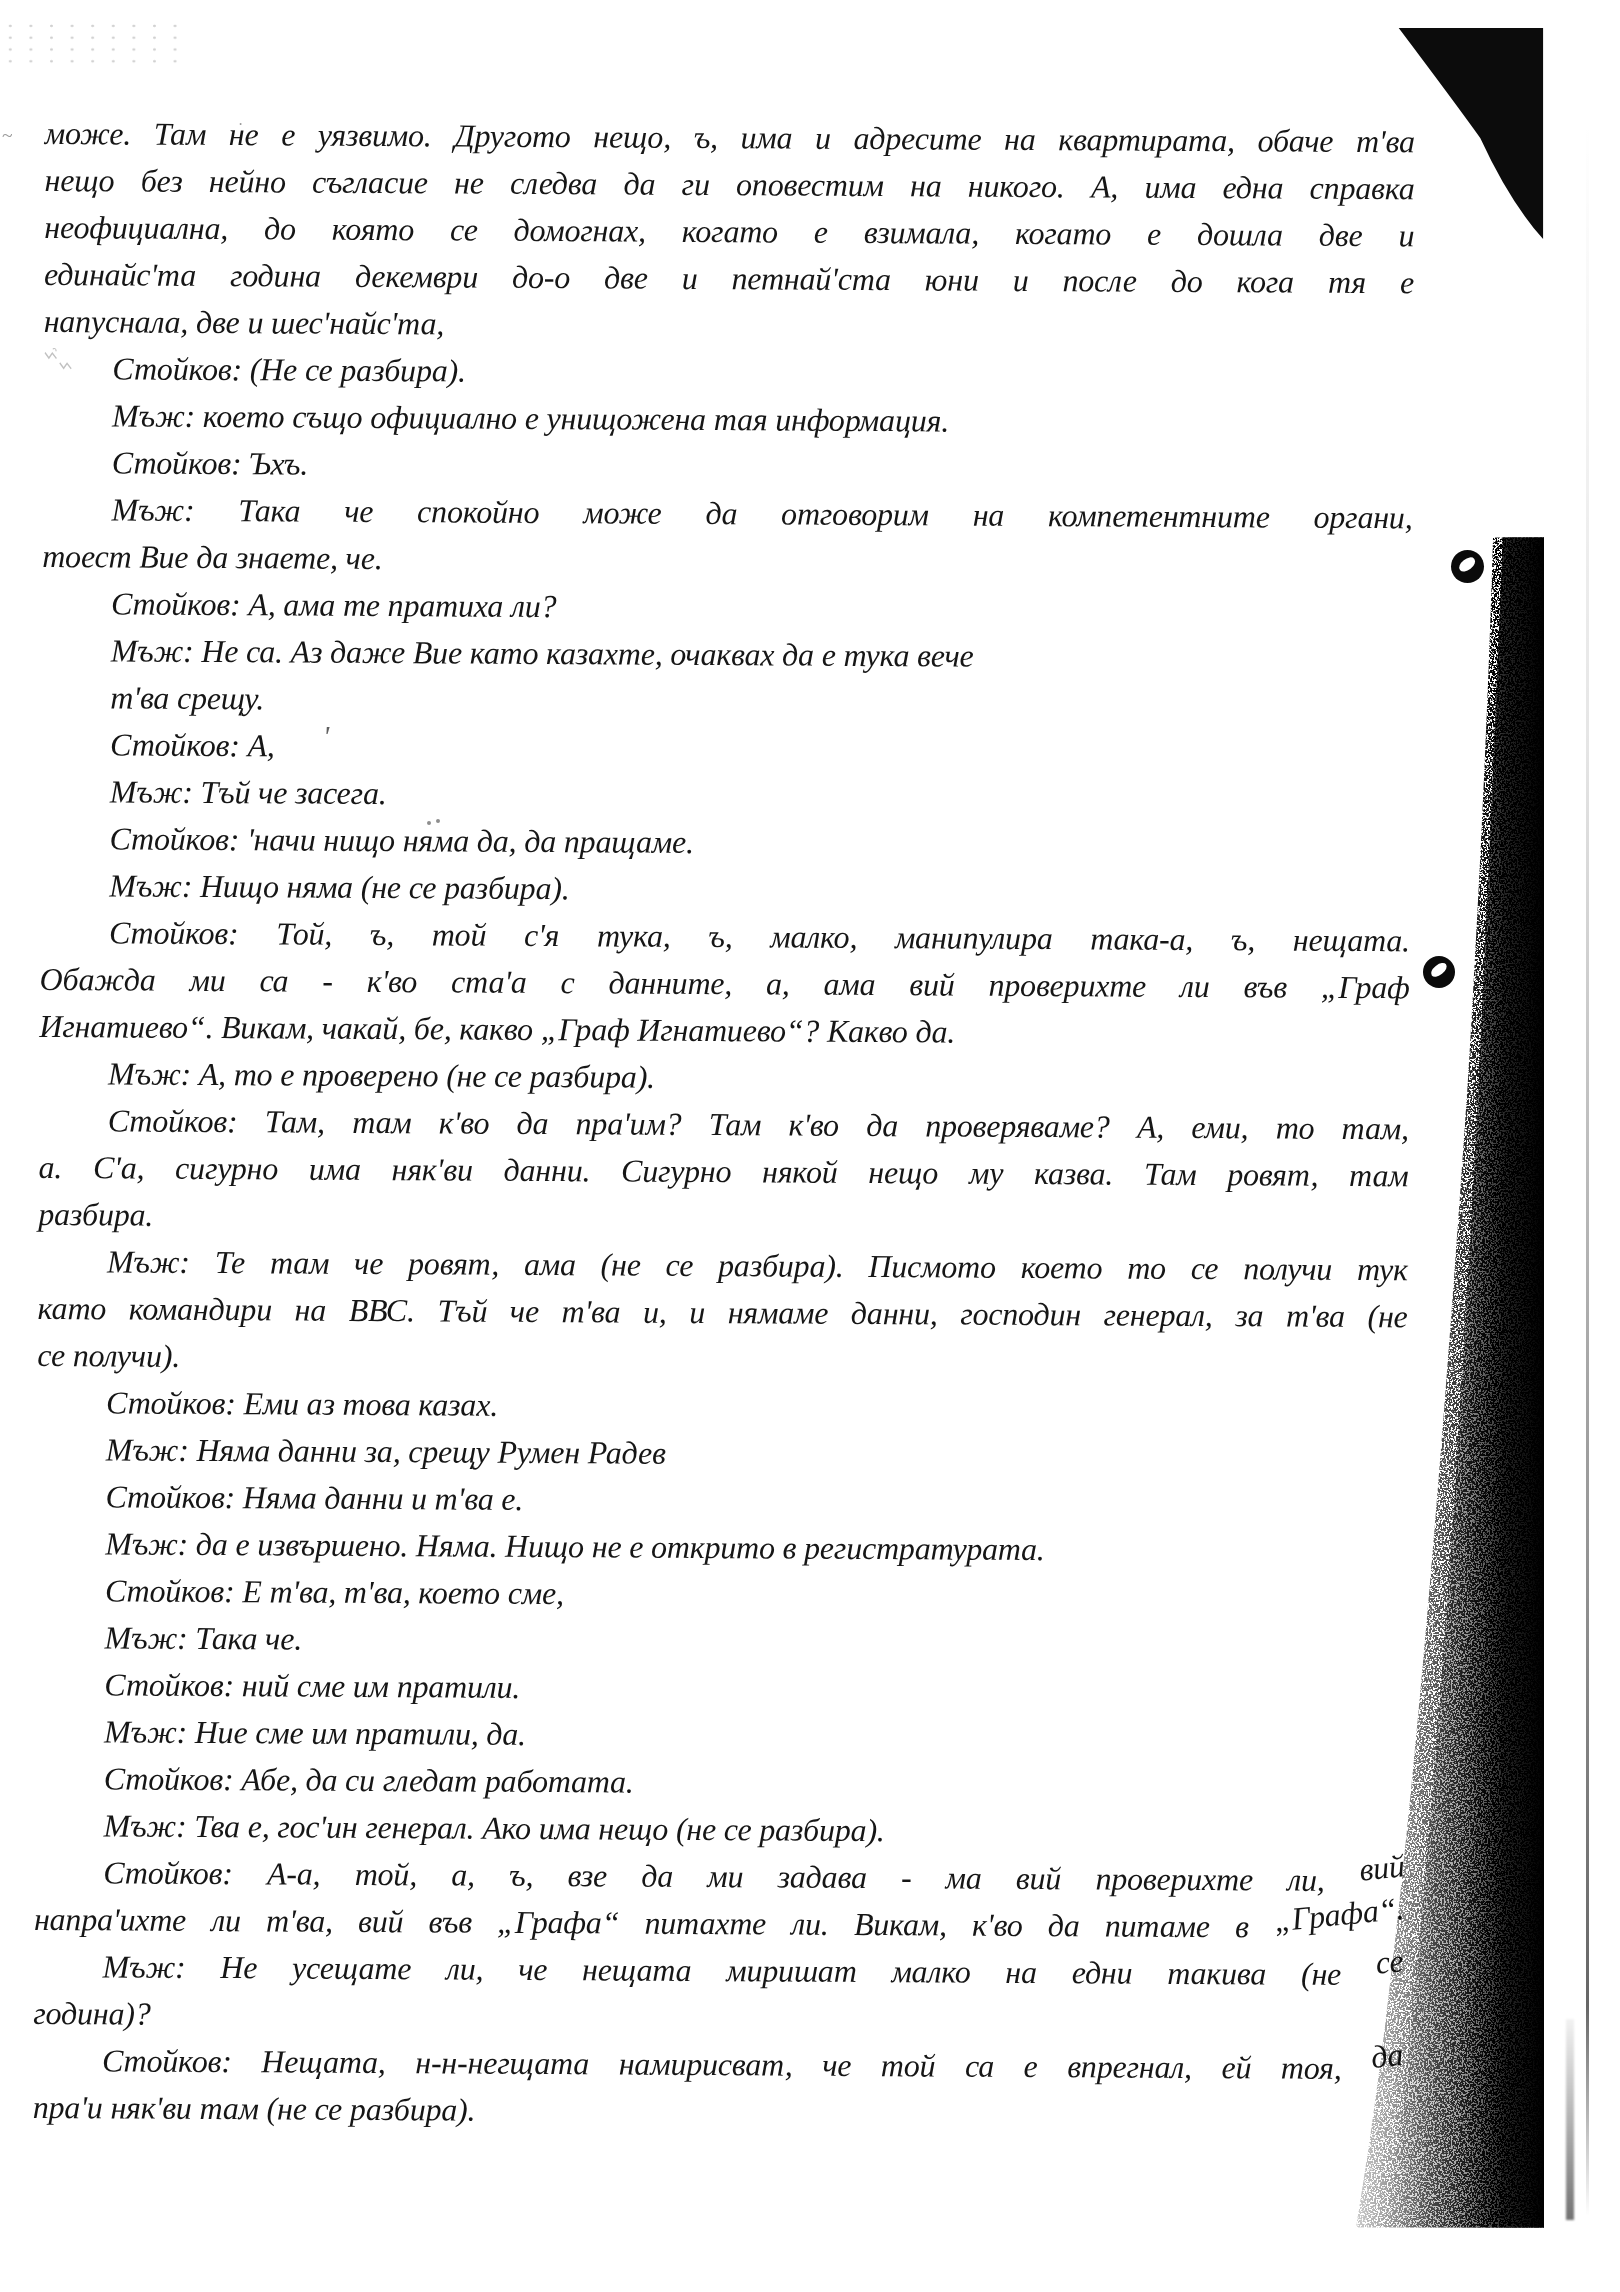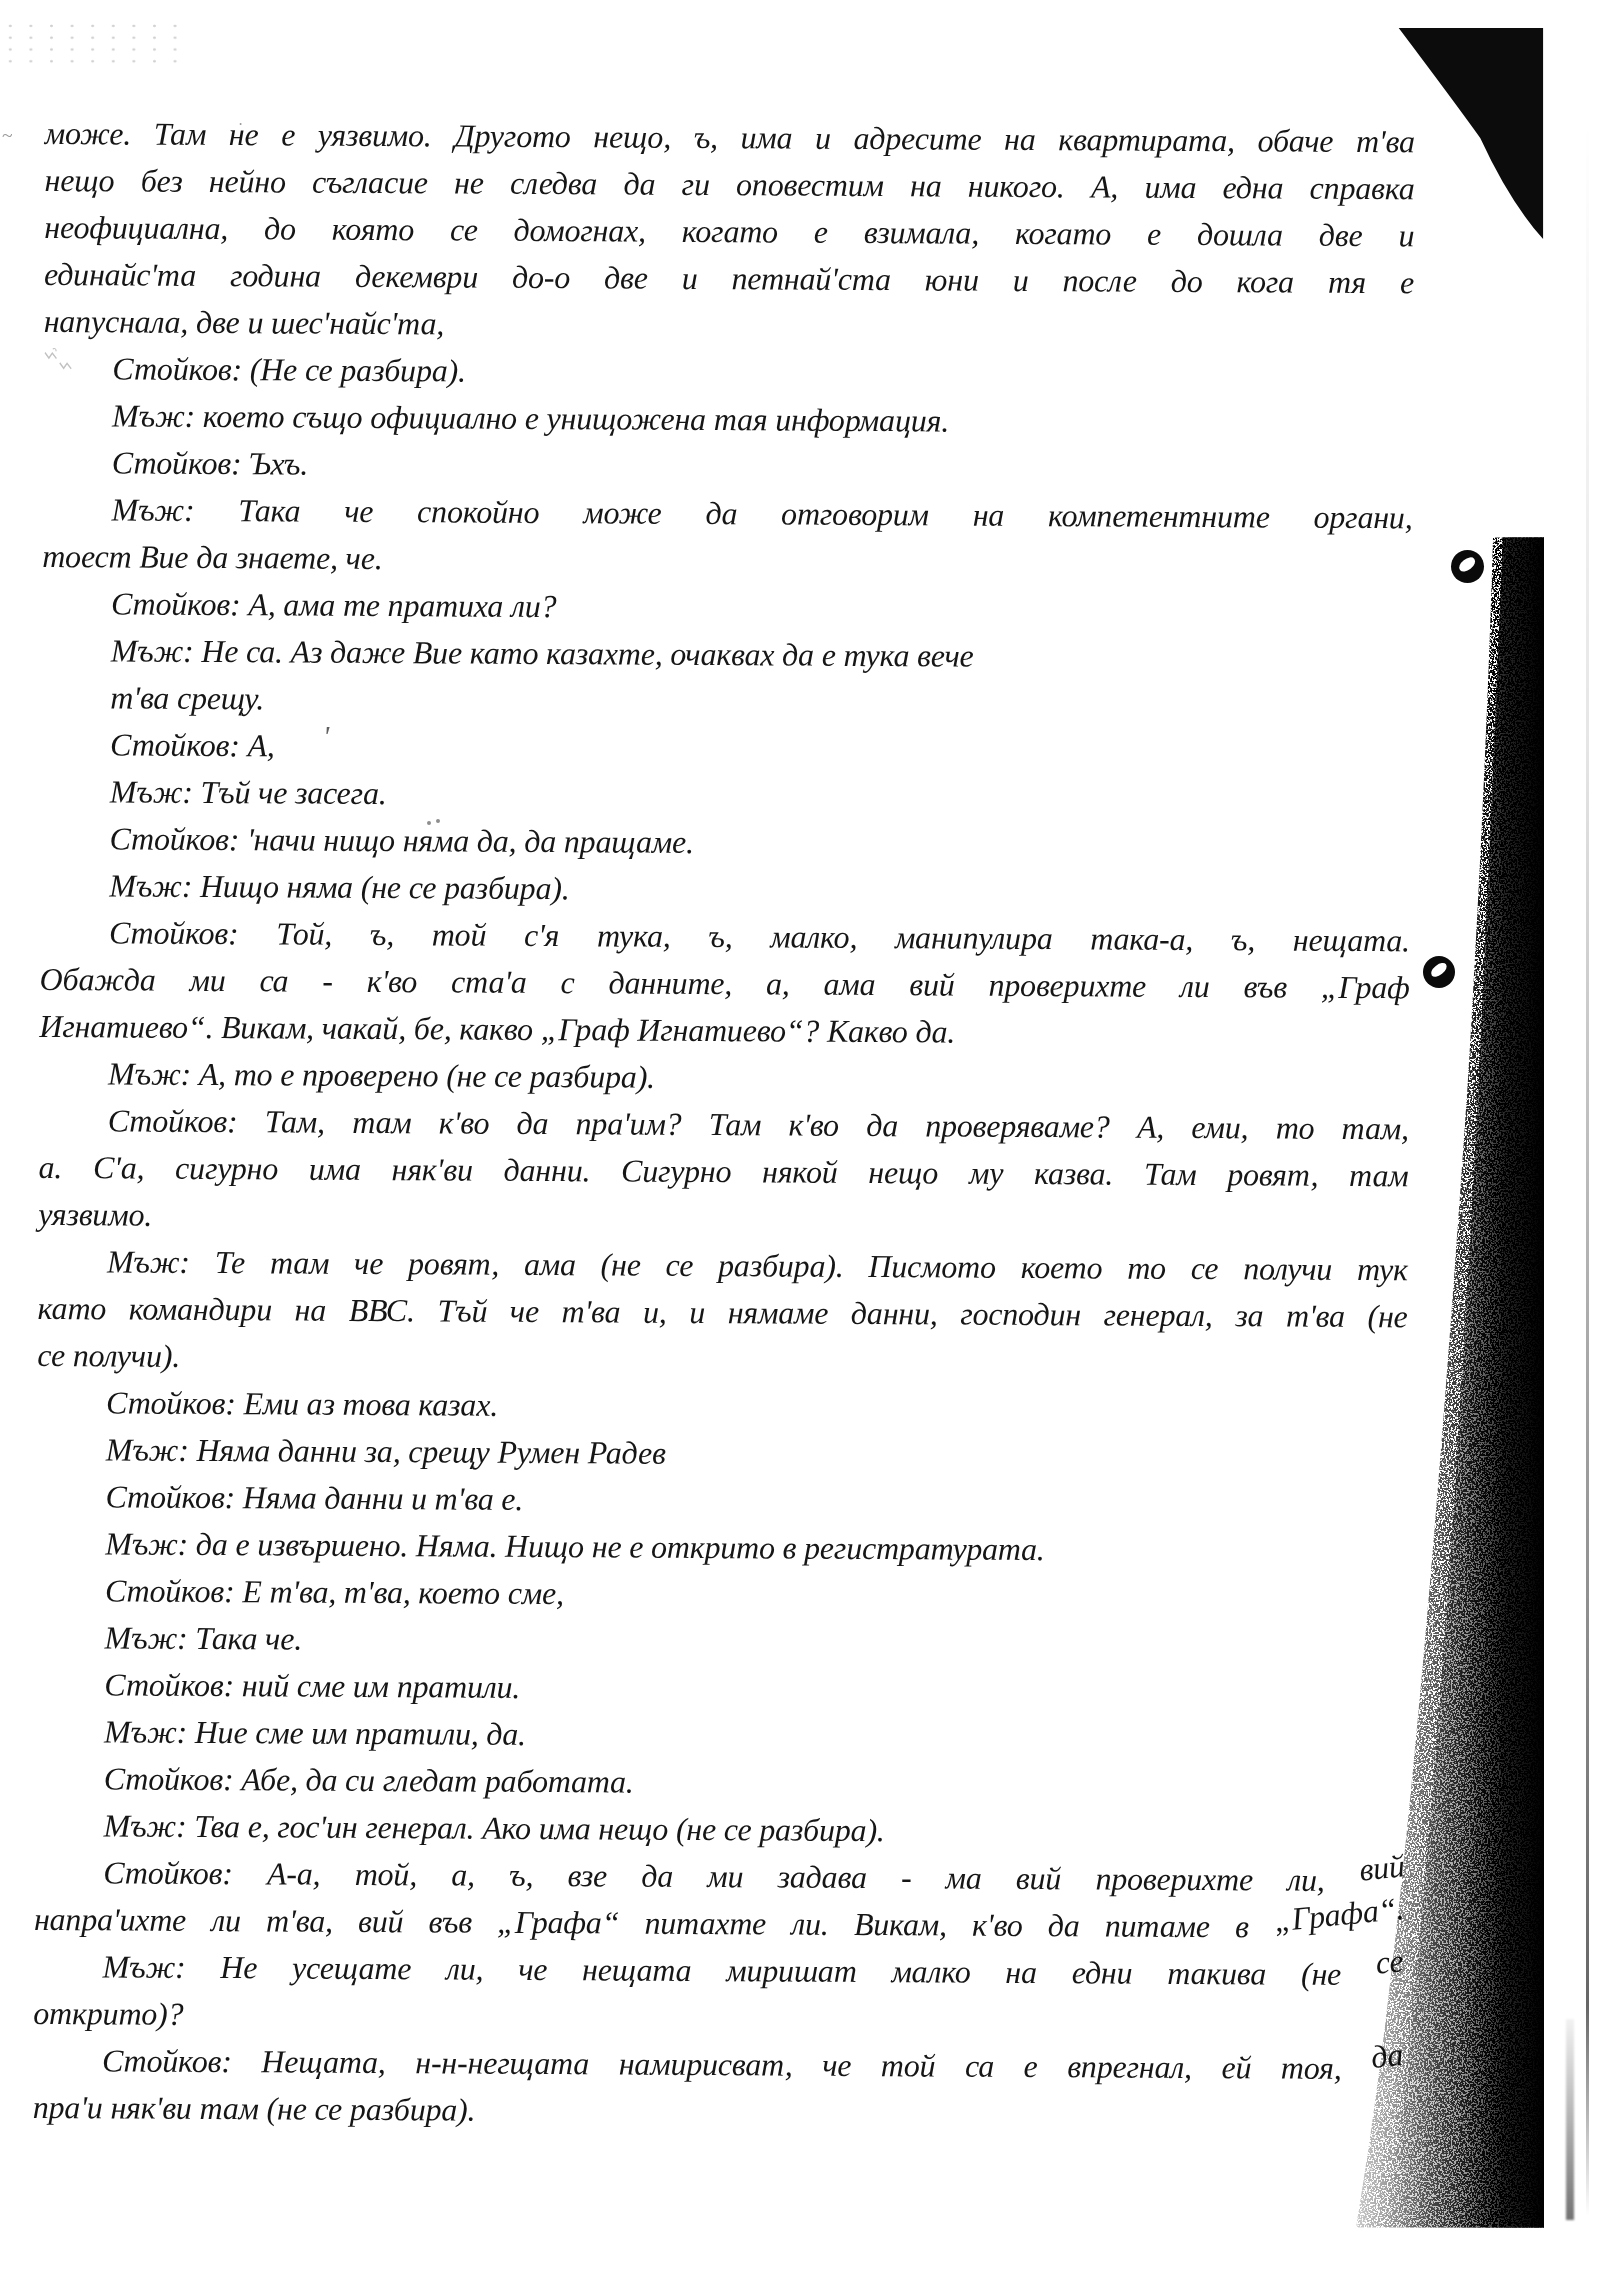--- a/index.html
+++ b/index.html
@@ -112,38 +112,38 @@
       <div class="line ind"><span>Стойков: А,</span></div>
       <div class="line ind"><span>Мъж: Тъй че засега.</span></div>
       <div class="line ind"><span>Стойков: 'начи нищо няма да, да пращаме.</span></div>
       <div class="line ind"><span>Мъж: Нищо няма (не се разбира).</span></div>
       <div class="line ind j"><span>Стойков: Той, ъ, той с'я тука, ъ, малко, манипулира така-а, ъ, нещата.</span></div>
       <div class="line j"><span>Обажда ми са - к'во ста'а с данните, а, ама вий проверихте ли във „Граф</span></div>
       <div class="line"><span>Игнатиево“. Викам, чакай, бе, какво „Граф Игнатиево“? Какво да.</span></div>
       <div class="line ind"><span>Мъж: А, то е проверено (не се разбира).</span></div>
       <div class="line ind j"><span>Стойков: Там, там к'во да пра'им? Там к'во да проверяваме? А, еми, то там,</span></div>
       <div class="line j"><span>а. С'а, сигурно има няк'ви данни. Сигурно някой нещо му казва. Там ровят, там</span></div>
-      <div class="line"><span>уязвимо.</span></div>
+      <div class="line"><span>разбира.</span></div>
       <div class="line ind j"><span>Мъж: Те там че ровят, ама (не се разбира). Писмото което то се получи тук</span></div>
       <div class="line j"><span>като командири на ВВС. Тъй че т'ва и, и нямаме данни, господин генерал, за т'ва (не</span></div>
       <div class="line"><span>се получи).</span></div>
       <div class="line ind"><span>Стойков: Еми аз това казах.</span></div>
       <div class="line ind"><span>Мъж: Няма данни за, срещу Румен Радев</span></div>
       <div class="line ind"><span>Стойков: Няма данни и т'ва е.</span></div>
       <div class="line ind"><span>Мъж: да е извършено. Няма. Нищо не е открито в регистратурата.</span></div>
       <div class="line ind"><span>Стойков: Е т'ва, т'ва, което сме,</span></div>
       <div class="line ind"><span>Мъж: Така че.</span></div>
       <div class="line ind"><span>Стойков: ний сме им пратили.</span></div>
       <div class="line ind"><span>Мъж: Ние сме им пратили, да.</span></div>
       <div class="line ind"><span>Стойков: Абе, да си гледат работата.</span></div>
       <div class="line ind"><span>Мъж: Тва е, гос'ин генерал. Ако има нещо (не се разбира).</span></div>
       <div class="line ind j"><span>Стойков: А-а, той, а, ъ, взе да ми задава - ма вий проверихте ли,</span> <span class="tail">вий</span></div>
       <div class="line j"><span>напра'ихте ли т'ва, вий във „Графа“ питахте ли. Викам, к'во да питаме в</span> <span class="tail">„Графа“.</span></div>
       <div class="line ind j"><span>Мъж: Не усещате ли, че нещата миришат малко на едни такива (не</span> <span class="tail">се</span></div>
-      <div class="line"><span>открито)?</span></div>
+      <div class="line"><span>година)?</span></div>
       <div class="line ind j"><span>Стойков: Нещата, н-н-негщата намирисват, че той са е впрегнал, ей тоя,</span> <span class="tail">да</span></div>
       <div class="line"><span>пра'и няк'ви там (не се разбира).</span></div>
     </div>
 
   <div class="stray-apostrophe">'</div>
   <div class="stray-dots">
       <i></i>
       <i></i>
     </div>
 

